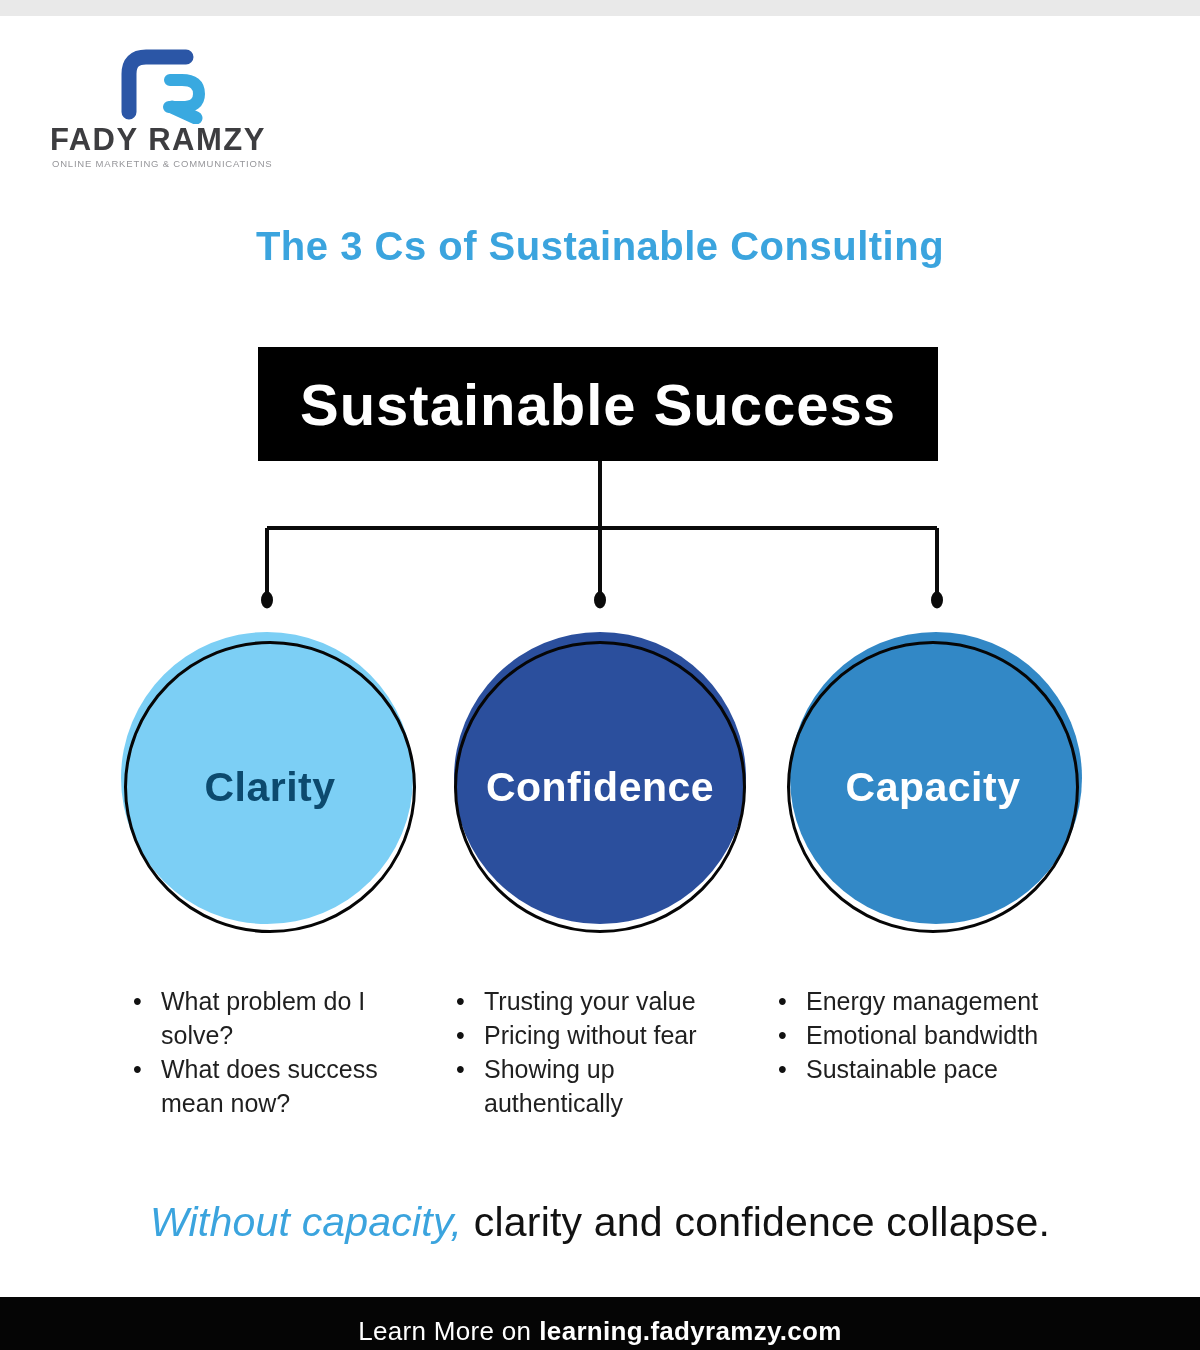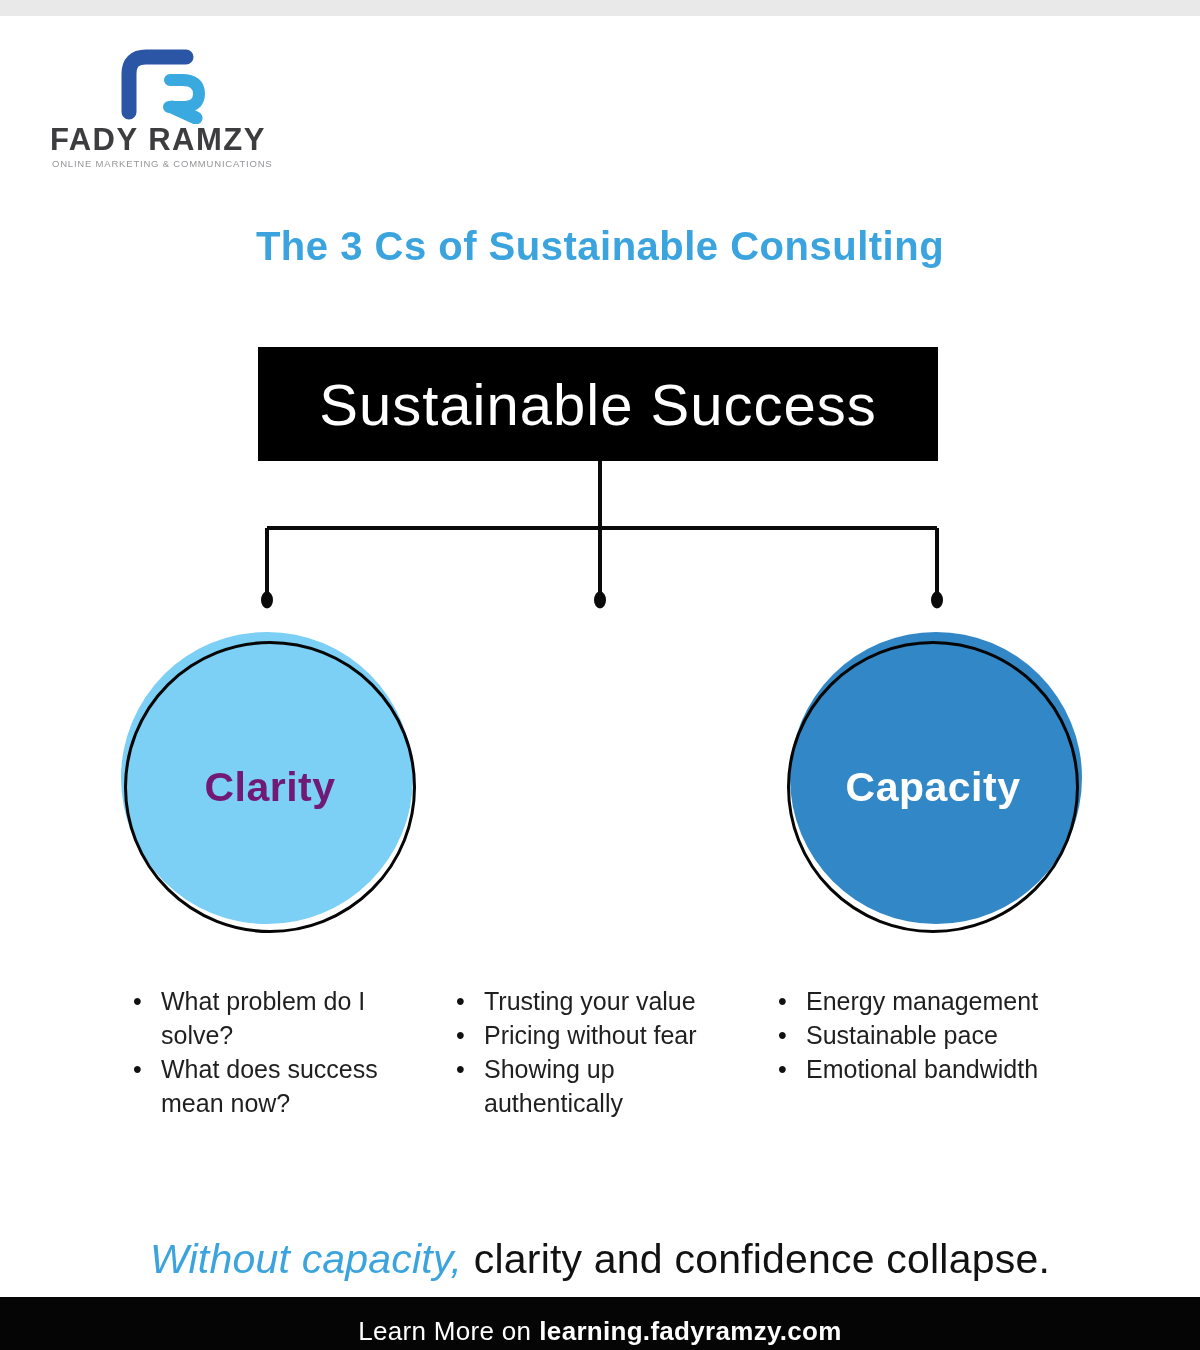--- a/index.html
+++ b/index.html
@@ -30,21 +30,21 @@
     position:absolute;left:0;top:208px;width:1200px;
     text-align:center;font-size:40px;font-weight:bold;
     color:#3BA4DE;letter-spacing:0.5px;
   }
 
   
   .root-node{
     position:absolute;left:258px;top:331px;width:680px;height:114px;
     background:#000000;color:#ffffff;
     display:flex;align-items:center;justify-content:center;
-    font-size:58px;font-weight:normal;letter-spacing:1px;
+    font-size:58px;font-weight:bold;letter-spacing:1px;
   }
 
   
   .connector{position:absolute;left:0;top:0;width:1200px;height:1350px;pointer-events:none;}
 
   
   .circle{position:absolute;width:292px;height:292px;}
   .circle .fill{
     position:absolute;left:0;top:0;width:100%;height:100%;
     border-radius:50%;transform:translateY(-9px);
@@ -72,21 +72,21 @@
   .bullet-item{display:flex;margin-bottom:0;}
   .bullet-item::before{
     content:"•";
     flex:0 0 28px;
     font-size:25px;line-height:34px;color:#111;
   }
   .bullet-text{flex:1;}
 
   
   .statement{
-    position:absolute;left:0;top:1220px;width:1200px;
+    position:absolute;left:0;top:1183px;width:1200px;
     text-align:center;font-size:41px;color:#121212;letter-spacing:0.2px;
   }
   .statement .highlight{font-style:italic;color:#3BA4DE;}
 
   
   .footer{
     position:absolute;left:0;top:1281px;width:1200px;height:69px;
     background:#050505;color:#ffffff;
     display:flex;align-items:center;justify-content:center;
     font-size:26px;letter-spacing:0.3px;
@@ -128,23 +128,28 @@
     <path d="M600 512 V578" stroke="#0a0a0a" stroke-width="4" fill="none"></path>
     <path d="M937 512 V578" stroke="#0a0a0a" stroke-width="4" fill="none"></path>
     <ellipse cx="267" cy="584" rx="6" ry="8.5" fill="#0a0a0a"></ellipse>
     <ellipse cx="600" cy="584" rx="6" ry="8.5" fill="#0a0a0a"></ellipse>
     <ellipse cx="937" cy="584" rx="6" ry="8.5" fill="#0a0a0a"></ellipse>
   </svg>
 
   <div class="circle circle-1">
     <div class="fill" style="background:#7CCFF5;"></div>
     <div class="ring"></div>
-    <div class="label" style="color:#701a75;">Clarity</div>
+    <div class="label" style="color:#0c4a6e;">Clarity</div>
   </div>
 
+  <div class="circle circle-2">
+    <div class="fill" style="background:#2B4F9D;"></div>
+    <div class="ring"></div>
+    <div class="label" style="color:#FFFFFF;">Confidence</div>
+  </div>
 
   <div class="circle circle-3">
     <div class="fill" style="background:#3288C6;"></div>
     <div class="ring"></div>
     <div class="label" style="color:#FFFFFF;">Capacity</div>
   </div>
 
   <div class="bullets bullets-1">
     <div class="bullet-item">
       <span class="bullet-text">What problem do I solve?</span>
@@ -164,24 +169,24 @@
     <div class="bullet-item">
       <span class="bullet-text">Showing up authentically</span>
     </div>
   </div>
 
   <div class="bullets bullets-3">
     <div class="bullet-item">
       <span class="bullet-text">Energy management</span>
     </div>
     <div class="bullet-item">
-      <span class="bullet-text">Sustainable pace</span>
+      <span class="bullet-text">Emotional bandwidth</span>
     </div>
     <div class="bullet-item">
-      <span class="bullet-text">Emotional bandwidth</span>
+      <span class="bullet-text">Sustainable pace</span>
     </div>
   </div>
 
   <div class="statement">
     <span class="highlight">Without capacity,</span><span> clarity and confidence collapse.</span>
   </div>
 
   <div class="footer">
     <span>Learn More on</span>
     <span class="link">learning.fadyramzy.com</span>

